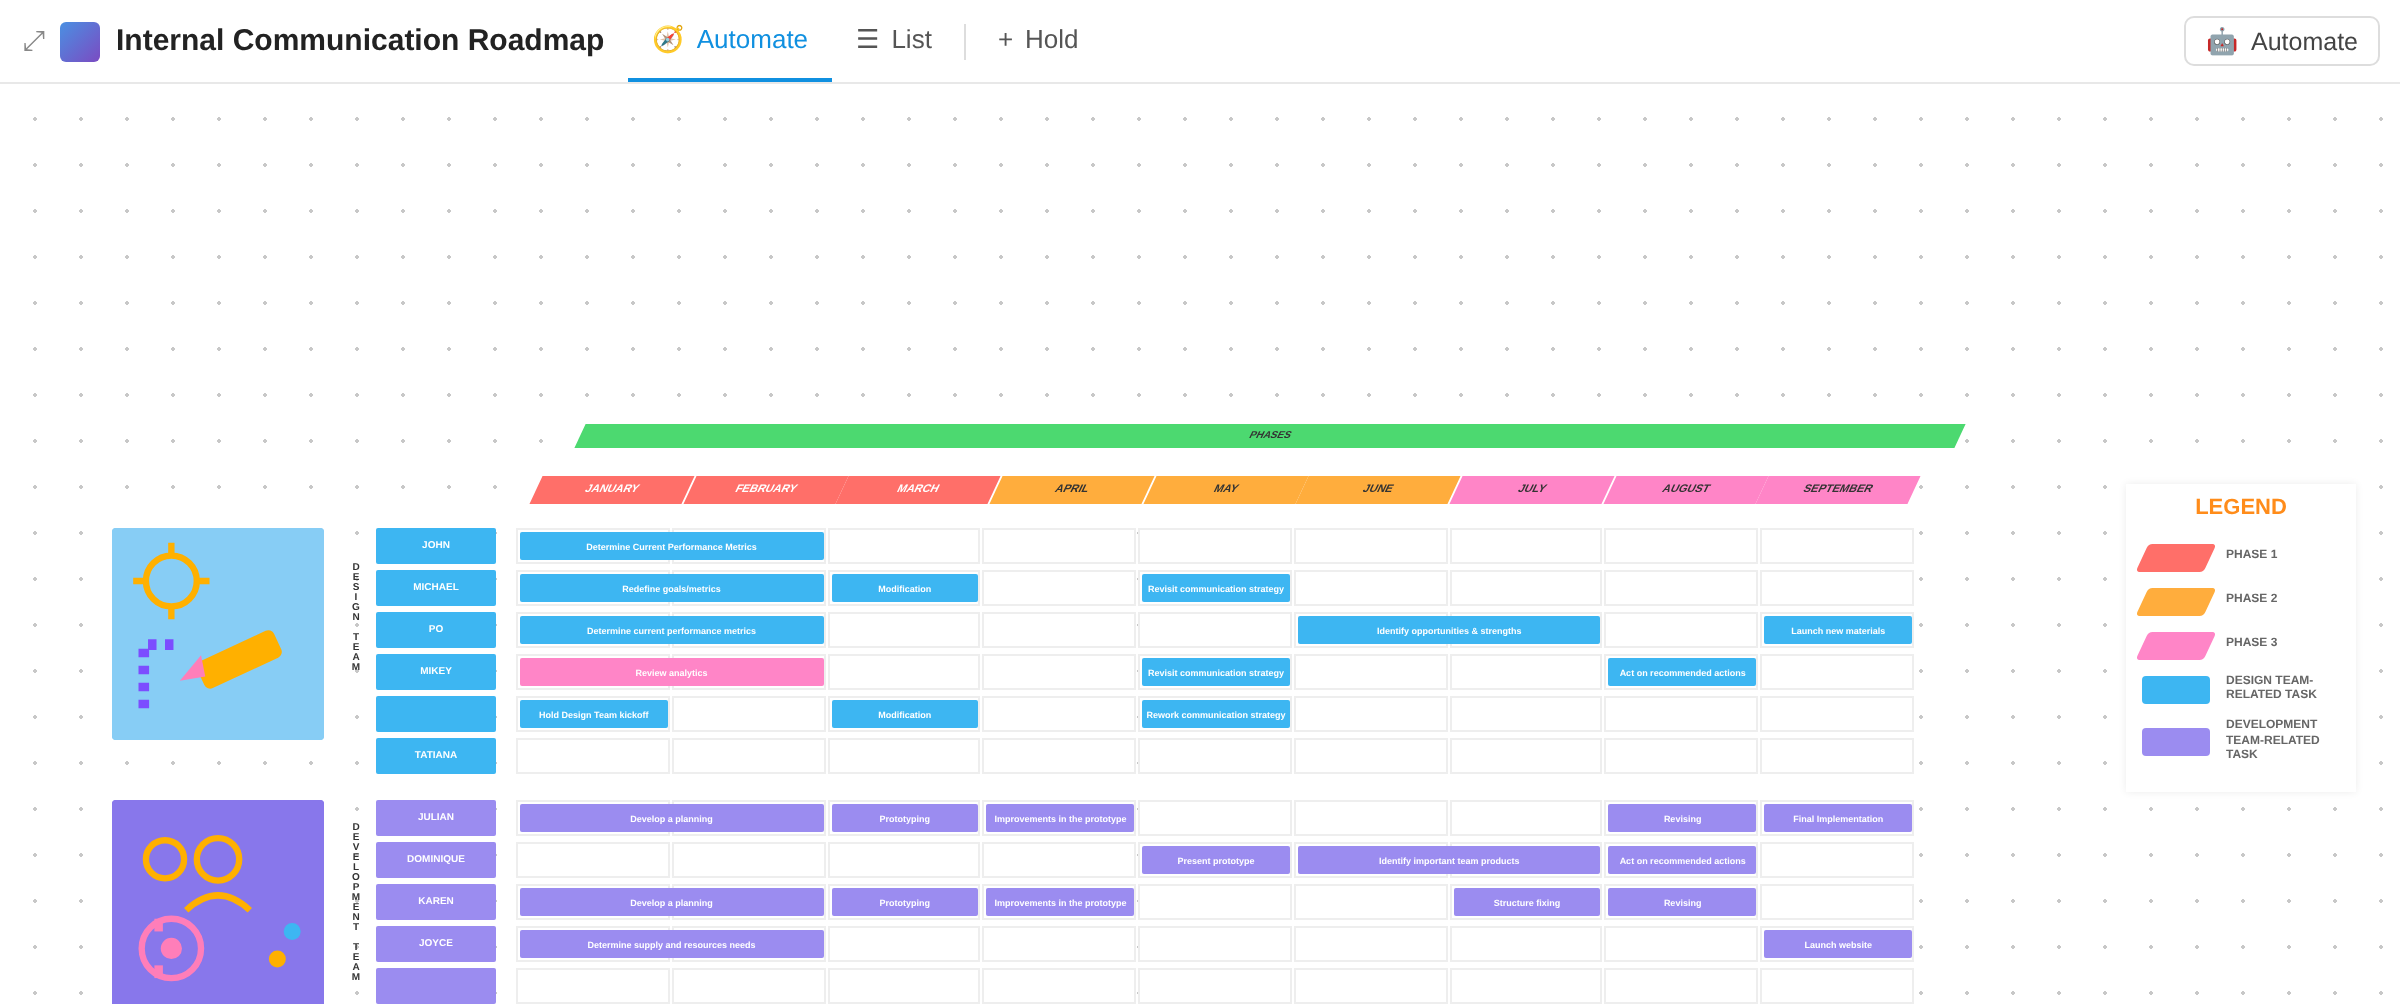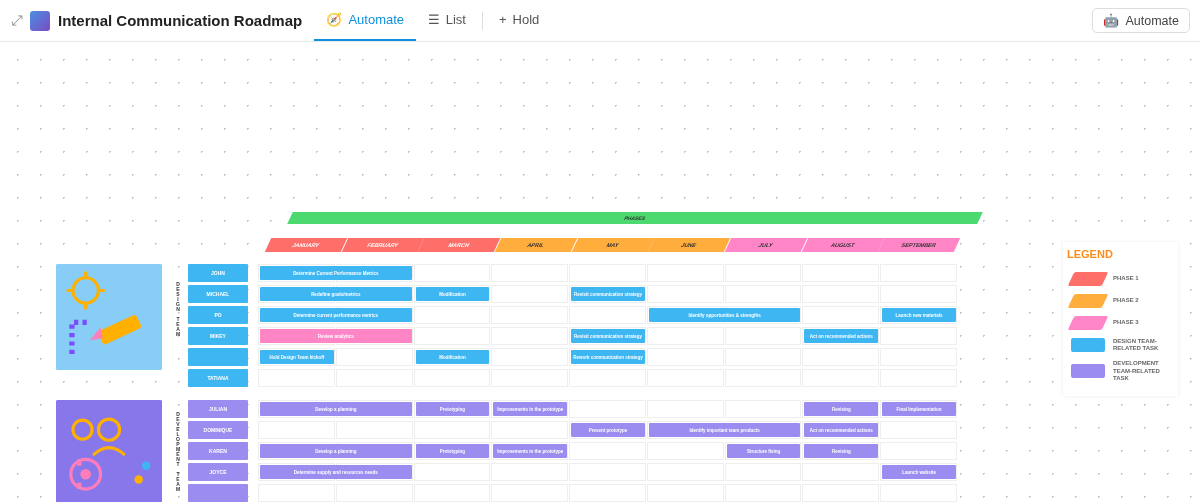--- a/index.html
+++ b/index.html
@@ -16,21 +16,21 @@
   .view-icon { font-size: 13px; }
   .view-divider { width: 1px; height: 18px; background: #ddd; margin: 0 4px; }
   .automate-btn { margin-left: auto; display: flex; align-items: center; gap: 6px; font-size: 12.5px; color: #444; padding: 4px 10px; border: 1px solid #ddd; border-radius: 5px; cursor: pointer; background:#fff;}
   .robot-icon { font-size: 13px; }
 
   
   .canvas { position: absolute; top: 42px; left: 0; right: 0; bottom: 0; background-image: radial-gradient(circle, #c8c8c8 1px, transparent 1px); background-size: 23px 23px; background-position: 6px 6px; }
 
   
   .legend { position: absolute; top: 200px; right: 22px; width: 115px; background: #fff; padding: 6px 4px 10px; box-shadow: 0 0 4px rgba(0,0,0,0.08); }
-  .legend-title { font-weight: 700; color: #ff8c1a; font-size: 11px; margin-bottom: 8px; }
+  .legend-title { font-weight: 700; color: #ff8c1a; font-size: 11px; text-align: center; margin-bottom: 8px; }
   .legend-row { display: flex; align-items: center; gap: 8px; padding: 4px 4px; }
   .legend-swatch { width: 34px; height: 14px; border-radius: 2px; flex-shrink:0;}
   .legend-swatch.skew { transform: skewX(-25deg); }
   .legend-label { font-size: 6px; font-weight: 700; color: #666; line-height: 1.2; }
 
   
   .c-red    { background: #ff6f69; }
   .c-orange { background: #ffad3d; }
   .c-pink   { background: #ff85c7; }
   .c-blue   { background: #3db6f2; }

